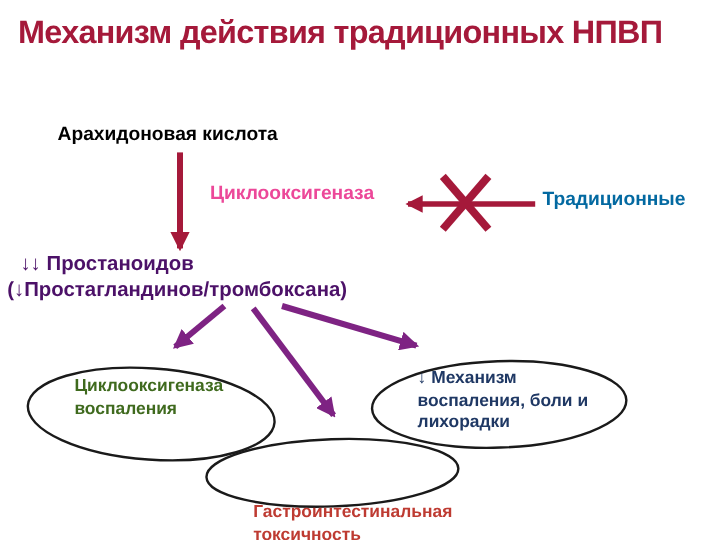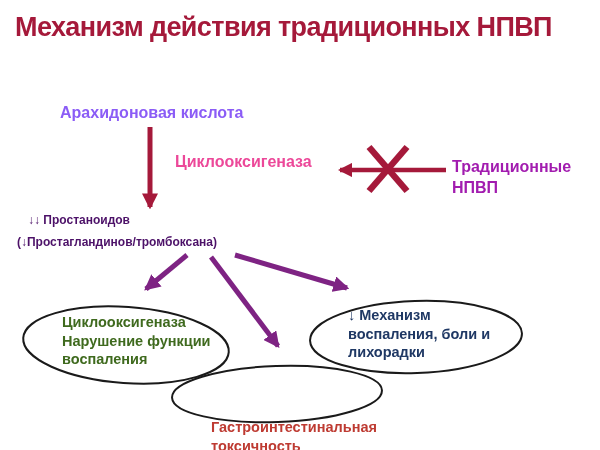--- a/index.html
+++ b/index.html
@@ -5,24 +5,24 @@
   html,body { margin:0; padding:0; background:#fff; }
   #slide {
     position:relative; width:600px; height:450px; background:#FFFFFF;
     font-family:"Liberation Sans","DejaVu Sans",sans-serif; overflow:hidden;padding-left:20px;
   }
   #diagram-canvas { position:absolute; left:0; top:0; width:600px; height:450px; }
   .label { position:absolute; font-weight:bold; white-space:nowrap; }
   #page-title {
     left:15px; top:12px; font-size:27px; letter-spacing:-0.6px; color:#A5193A;
   }
-  #arachidonic-acid-label { left:60px; top:104px; font-size:16px; color:#8b5cf6; }
+  #arachidonic-acid-label { left:48px; top:104px; font-size:16px; color:#000000; }
   #cyclooxygenase-label   { left:175px; top:153px; font-size:16px; color:#ec4899; }
-  #traditional-nsaids-label { left:452px; top:156px; font-size:16px; line-height:21px; color:#a21caf; }
-  #prostanoids-label { left:17px; top:209px; font-size:12px; line-height:22px; color:#4C1168; }
+  #traditional-nsaids-label { left:452px; top:156px; font-size:16px; line-height:21px; color:#0369a1; }
+  #prostanoids-label { left:6px; top:209px; font-size:17px; line-height:22px; color:#4C1168; }
   #prostanoids-label .indent { margin-left:11px; }
   #nephrotoxicity-label { left:62px;  top:313px; font-size:14.5px; line-height:18.5px; color:#3F6A1E; }
   #gastro-label         { left:211px; top:374px; font-size:14.5px; line-height:19px;   color:#BE3B32;margin-top:44px; }
   #effects-label        { left:348px; top:306px; font-size:14.5px; line-height:18.5px; color:#1F3864; }
 </style>
 </head>
 <body>
 
 <div id="slide">
 
@@ -56,31 +56,29 @@
   </svg>
 
   <div id="page-title" class="label">Механизм действия традиционных НПВП</div>
 
   <div id="arachidonic-acid-label" class="label">Арахидоновая кислота</div>
 
   <div id="cyclooxygenase-label" class="label">Циклооксигеназа</div>
 
   <div id="traditional-nsaids-label" class="label">
     <div>Традиционные</div>
-    <div>НПВП</div>
   </div>
 
   <div id="prostanoids-label" class="label">
     <div class="indent">↓↓ Простаноидов</div>
     <div>(↓Простагландинов/тромбоксана)</div>
   </div>
 
   <div id="nephrotoxicity-label" class="label">
     <div>Циклооксигеназа</div>
-    <div>Нарушение функции</div>
     <div>воспаления</div>
   </div>
 
   <div id="gastro-label" class="label">
     <div>Гастроинтестинальная</div>
     <div>токсичность</div>
   </div>
 
   <div id="effects-label" class="label">
     <div>↓ Механизм</div>

